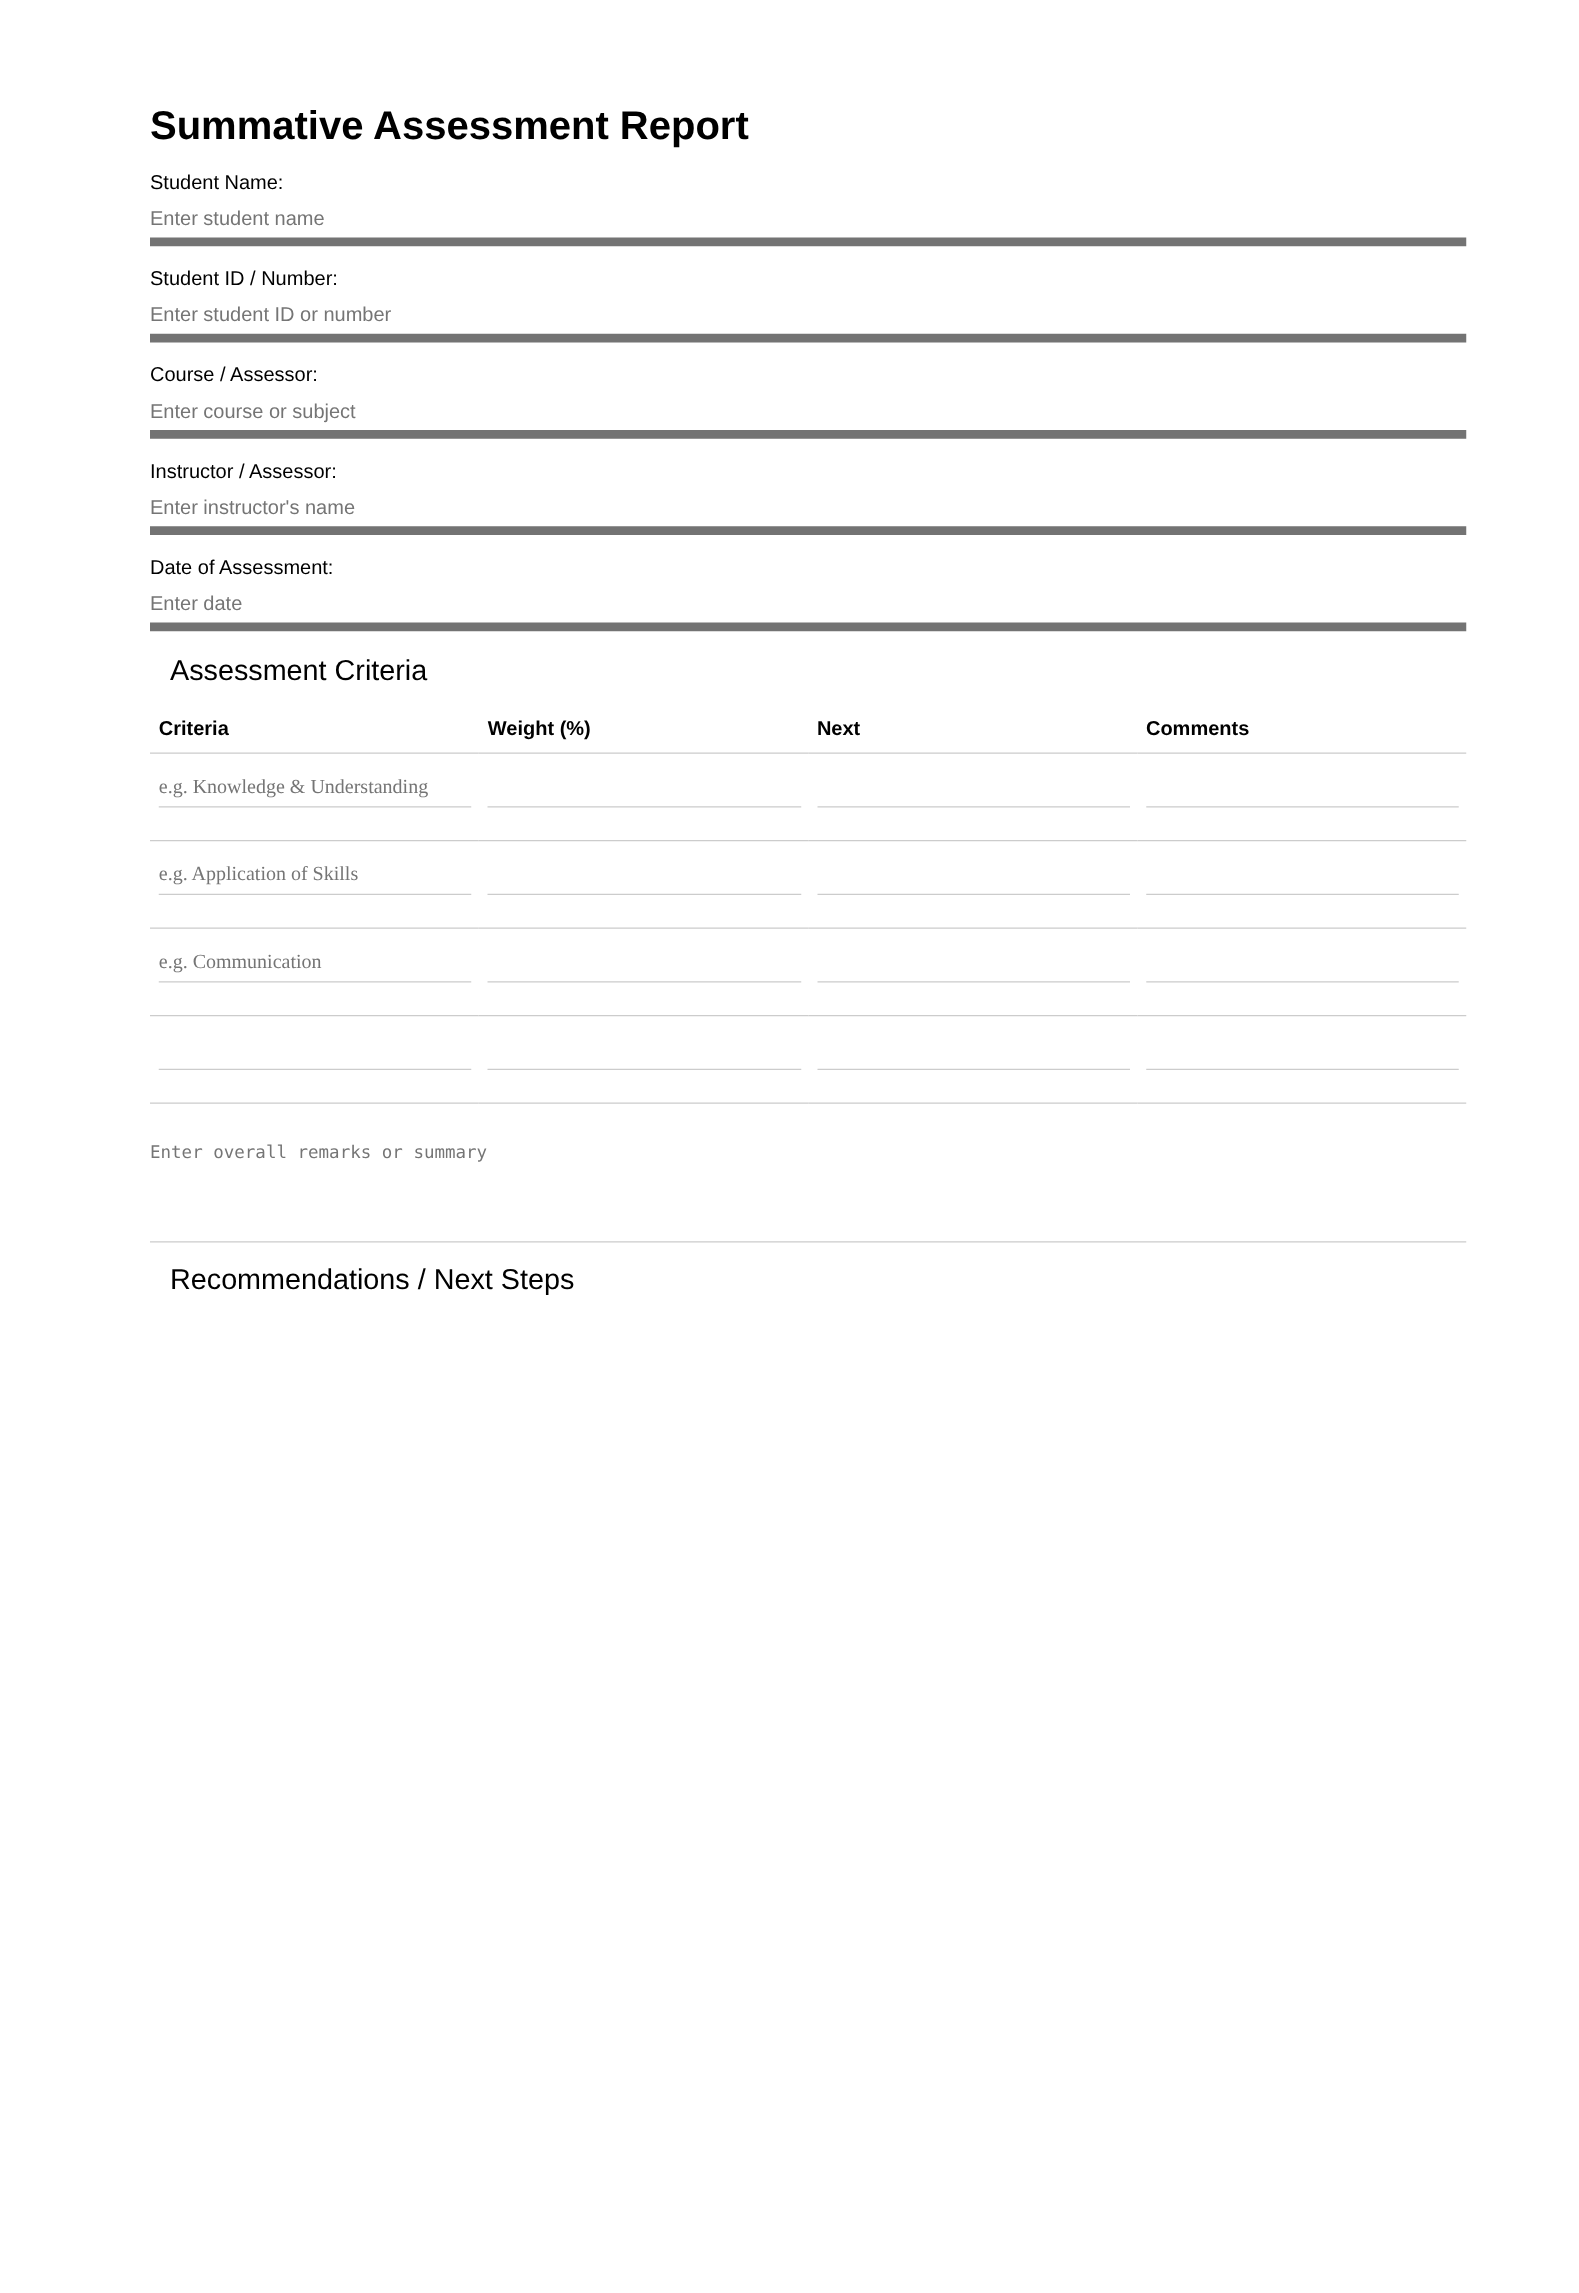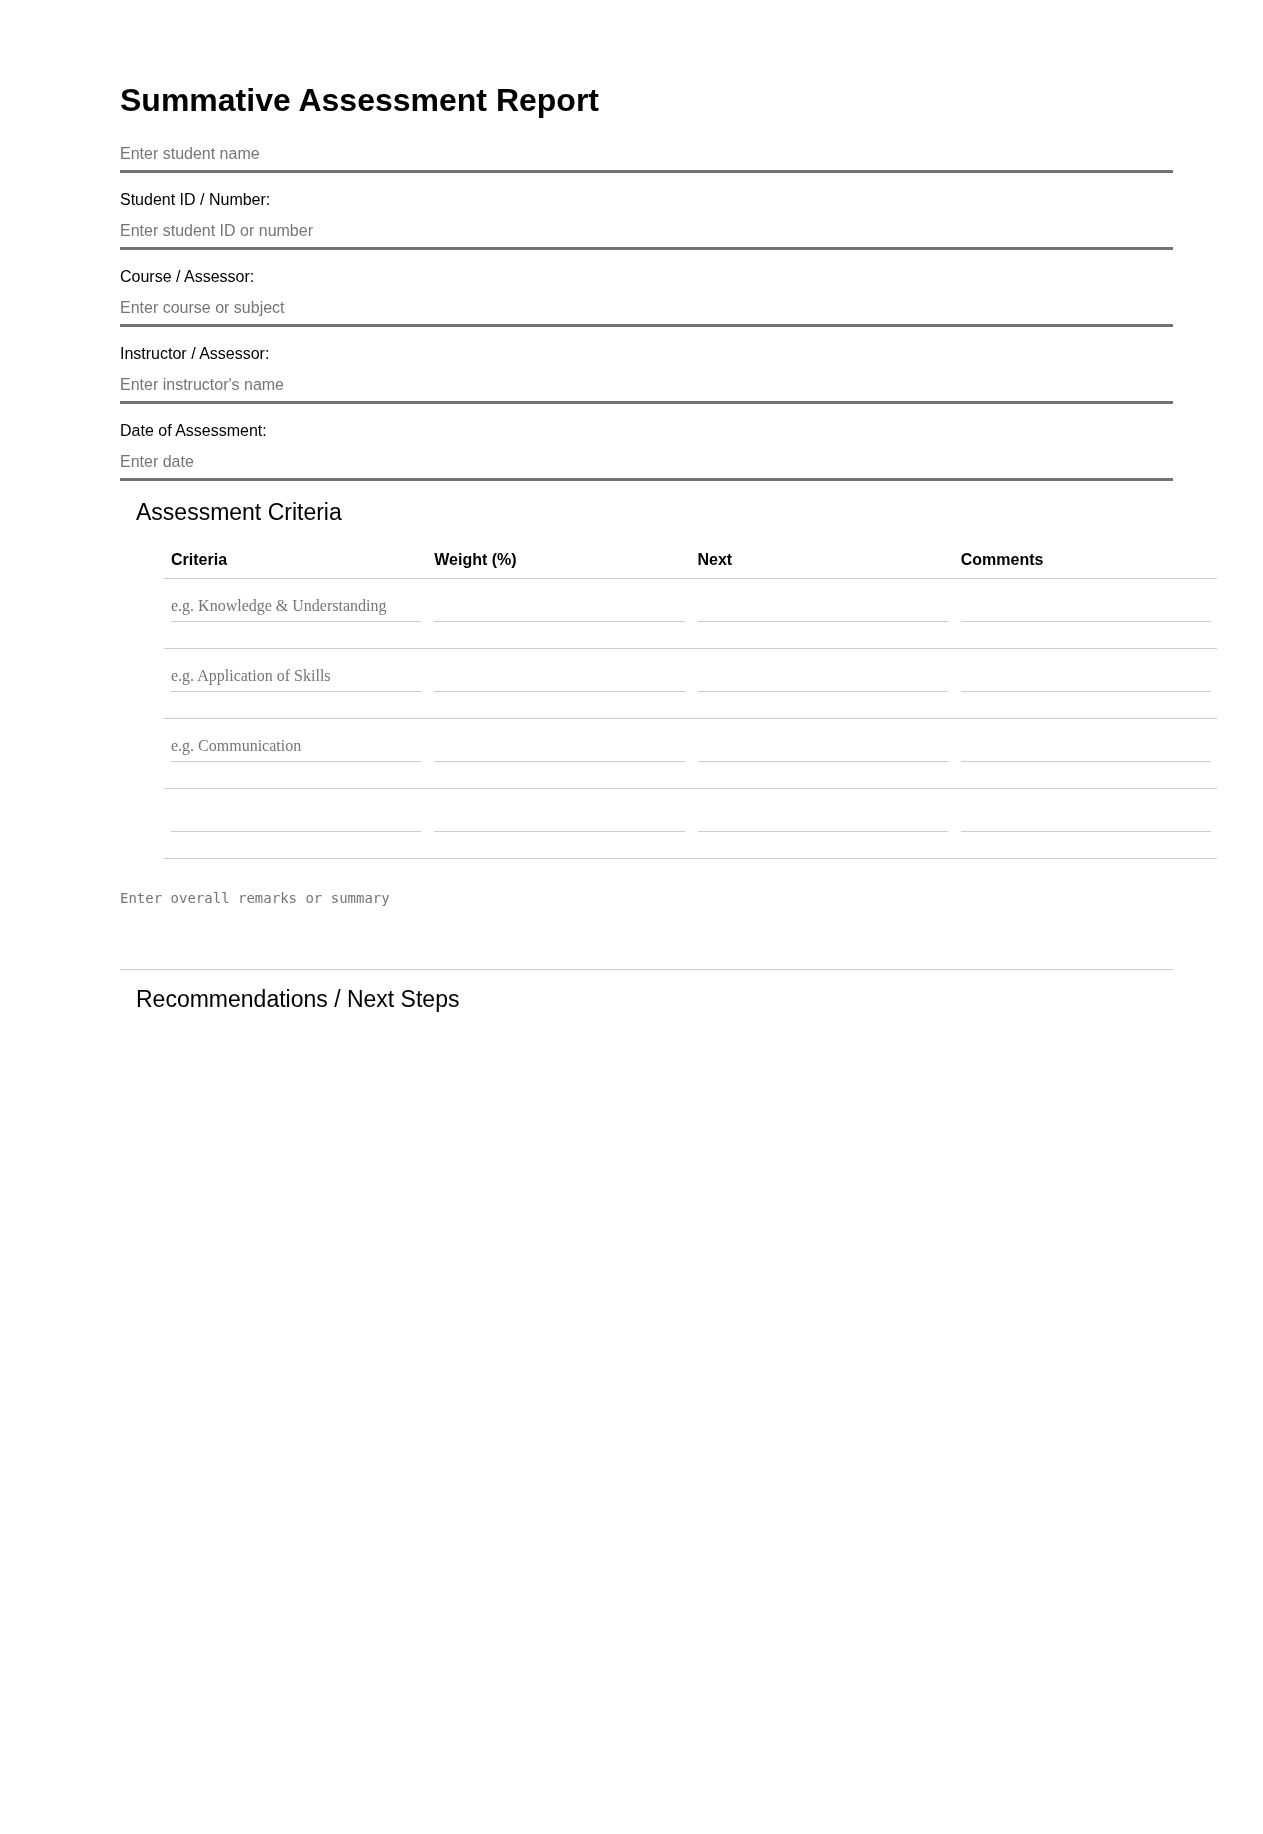--- a/index.html
+++ b/index.html
@@ -42,39 +42,38 @@
     display: block;
     width: 100%;
     box-sizing: border-box;
     height: 35px;
     padding: 8px 0;
     margin: 0;
     font-family: "Liberation Sans", sans-serif;
     font-size: 16px;
     line-height: 18px;
     border: none;
-    border-bottom: 3px solid #737373;
+    border-bottom: 7px solid #737373;
     outline: none;
     background: transparent;
     color: #1d4ed8;
   }
   .text-input::placeholder { color: #757575; opacity: 1; }
   h2.section-title {
     margin: 16px;
     font-size: 23px;
     line-height: 27px;
     font-weight: normal;
     color: #000;
   }
   .criteria-heading { margin-top: 38px; margin-bottom: 16px; }
   table.criteria {
     width: 1053px;
     border-collapse: collapse;
     table-layout: fixed;
-    margin-left: 44px;
   }
   table.criteria th {
     text-align: left;
     font-size: 16px;
     line-height: 18px;
     font-weight: bold;
     padding: 9px 7px 9px 7px;
     border-bottom: 1px solid #cccccc;
   }
   table.criteria td {
@@ -122,20 +121,21 @@
   .recs-area { height: 76px; }
 </style>
 </head>
 <body>
 
 <div class="page">
 
   <h1 class="title">Summative Assessment Report</h1>
 
   <div class="field">
+    <label class="field-label">Student Name:</label>
     <input class="text-input" type="text" placeholder="Enter student name" style="">
   </div>
 
   <div class="field">
     <label class="field-label">Student ID / Number:</label>
     <input class="text-input" type="text" placeholder="Enter student ID or number" style="">
   </div>
 
   <div class="field">
     <label class="field-label">Course / Assessor:</label>

